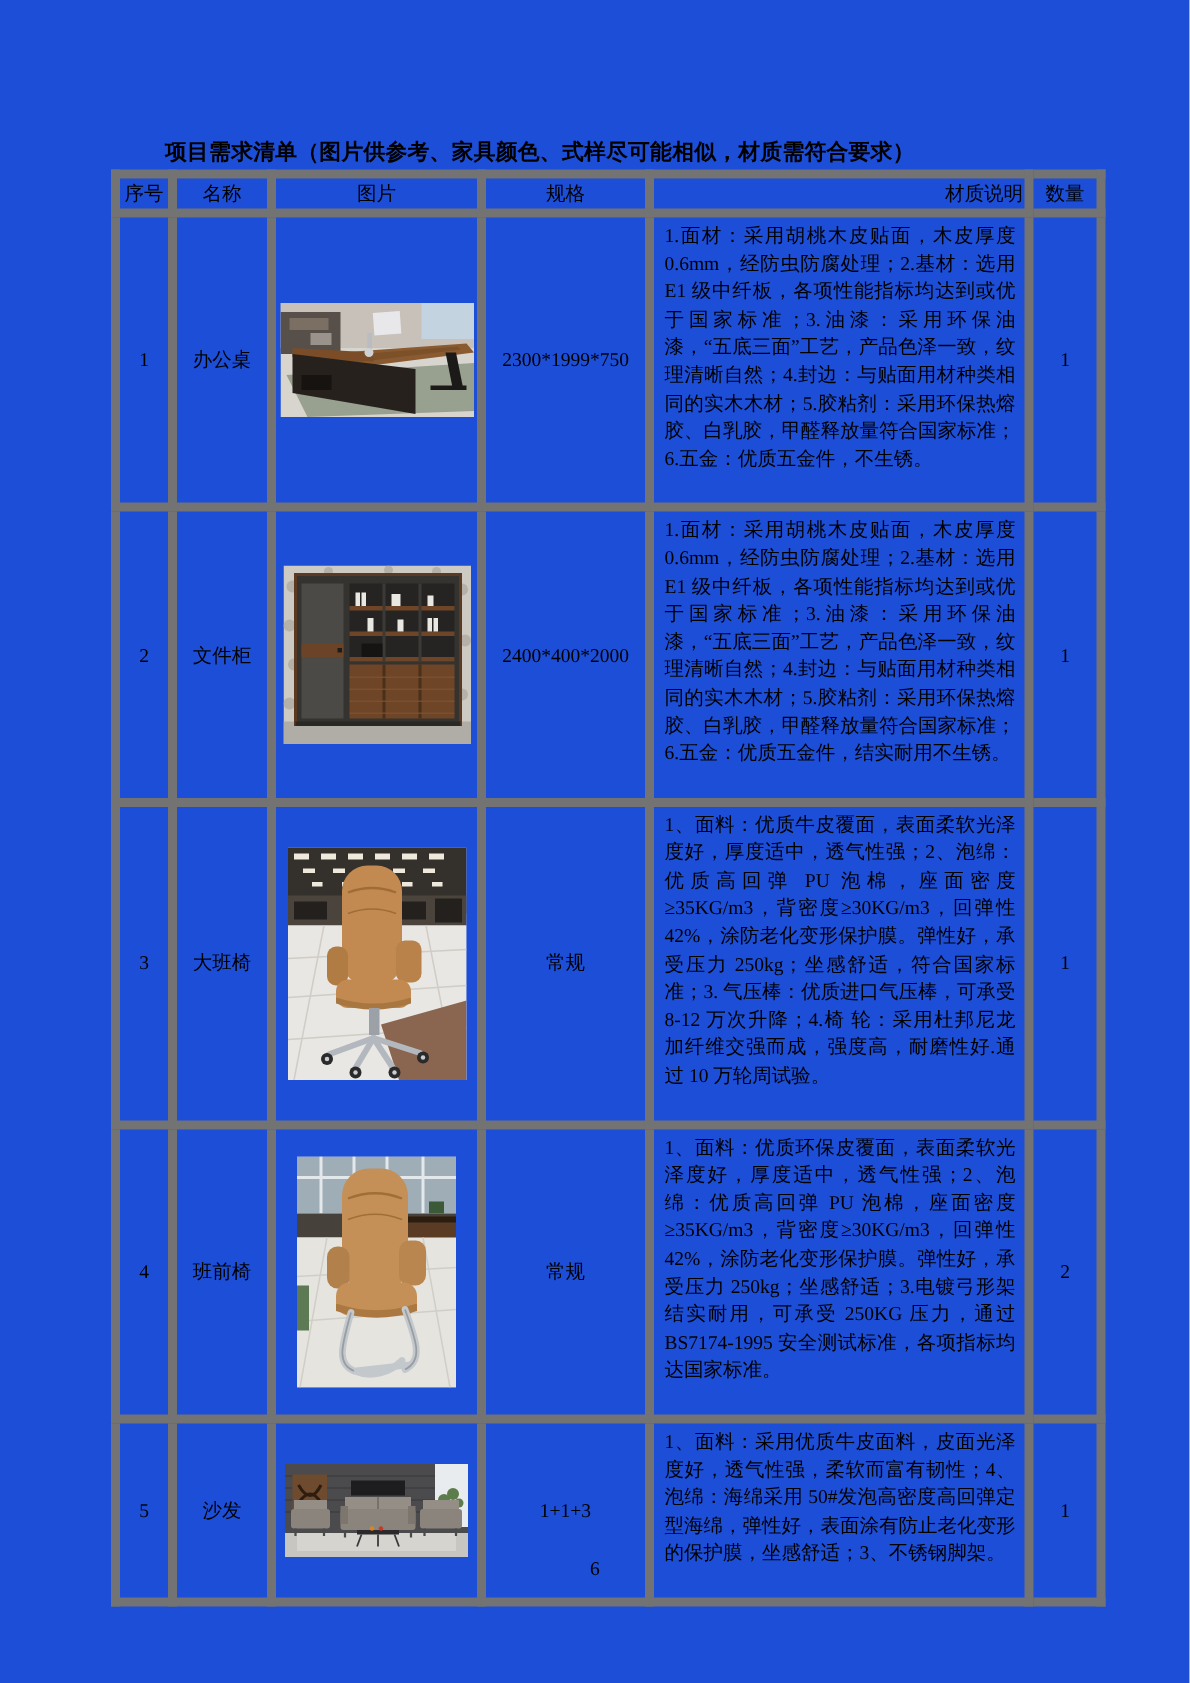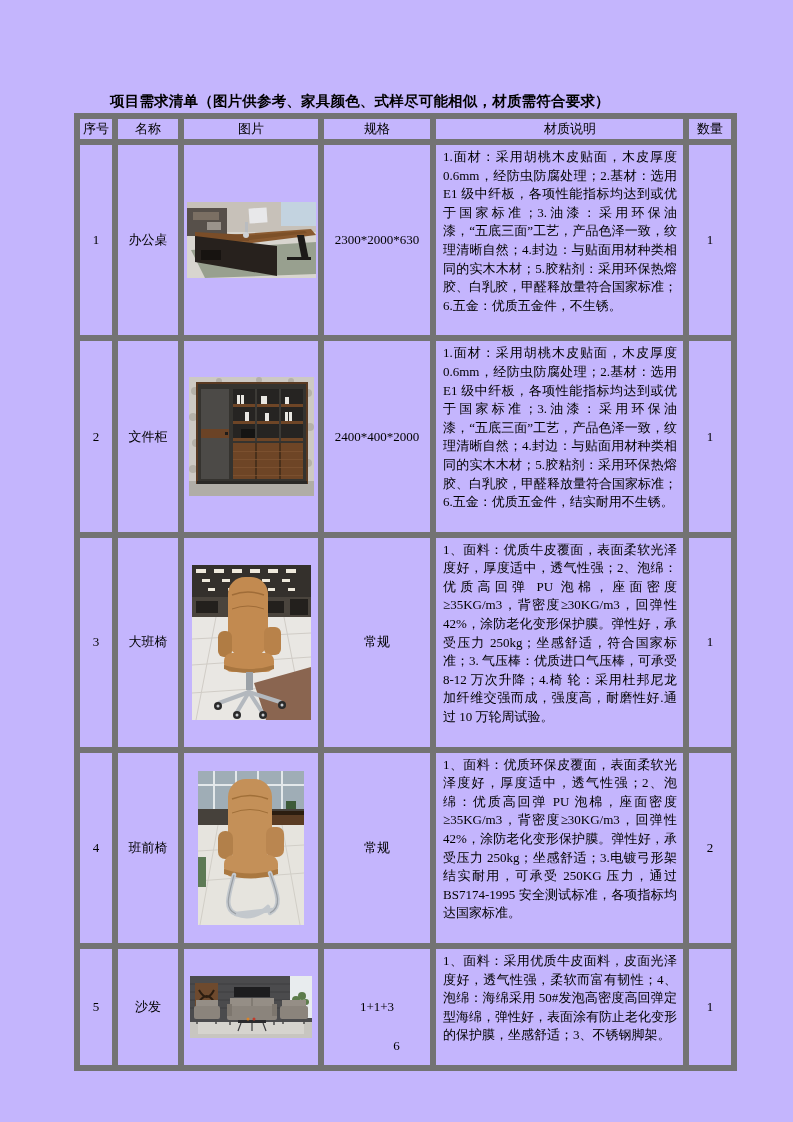--- a/index.html
+++ b/index.html
@@ -1,40 +1,40 @@
 <!DOCTYPE html>
 <html><head>
 <meta charset="utf-8">
 <style>
   html,body{margin:0;padding:0;background:#ffffff;}
   body{
     width:793px;height:1122px;position:relative;
     font-family:"Liberation Serif","DejaVu Serif",serif;
     color:#000;
   }
-  .page{position:absolute;inset:0;background:#c4b5fd;}
+  .page{position:absolute;inset:0;background:#1d4ed8;}
   .doc-title{
     position:absolute;left:110px;top:92px;
     font-size:14.5px;font-weight:bold;white-space:nowrap;letter-spacing:.2px;
   }
   table.req{
     position:absolute;left:74px;top:113px;width:657px;
     border-collapse:collapse;table-layout:fixed;
   }
   table.req td,table.req th{
     border:6px solid #737373;font-size:13px;font-weight:normal;
     vertical-align:middle;overflow:hidden;
   }
   col.w-no{width:38px}col.w-name{width:66px}col.w-img{width:140px}
   col.w-spec{width:112px}col.w-mat{width:253px}col.w-qty{width:48px}
   tr.hdr{height:26px}
   tr.r1{height:186px}tr.r2{height:194px}tr.r3{height:203px}tr.r4{height:186px}tr.r5{height:100px}
   .c-center{text-align:center;}
   .c-mat{text-align:justify;padding:3px 6px 20px 7px;line-height:18.6px;vertical-align:middle;}
-  th.h-mat{text-align:center;padding-left:22px;}
+  th.h-mat{text-align:right;padding-left:22px;}
   .c-img{text-align:center;}
   .c-img svg{display:inline-block;vertical-align:middle;}
   .page-num{
     position:absolute;left:0;right:0;top:1038px;text-align:center;font-size:13px;
   }
 </style>
 </head>
 <body>
 
 <div class="page">
@@ -77,21 +77,21 @@
           <polygon points="8,34 90,44 90,74 8,60" fill="#27211d"></polygon>
           <rect x="14" y="48" width="20" height="10" fill="#171310"></rect>
           <polygon points="110,33 117,33 122,58 115,58" fill="#1c1a18"></polygon>
           <rect x="100" y="55" width="24" height="3" fill="#1c1a18"></rect>
           <rect x="62" y="6" width="18" height="15" fill="#e8e8ea" transform="rotate(-4 71 13)"></rect>
           <rect x="58" y="20" width="3" height="12" fill="#b9bcc0"></rect>
           <circle cx="59" cy="33" r="3" fill="#cfd2d5"></circle>
           <rect x="20" y="20" width="14" height="8" fill="#9a938b"></rect>
         </svg>
       </td>
-      <td class="c-center">2300*2000*630</td>
+      <td class="c-center">2300*1999*750</td>
       <td class="c-mat">1.面材：采用胡桃木皮贴面，木皮厚度 0.6mm，经防虫防腐处理；2.基材：选用 E1 级中纤板，各项性能指标均达到或优于国家标准；3.油漆：采用环保油漆，“五底三面”工艺，产品色泽一致，纹理清晰自然；4.封边：与贴面用材种类相同的实木木材；5.胶粘剂：采用环保热熔胶、白乳胶，甲醛释放量符合国家标准；6.五金：优质五金件，不生锈。</td>
       <td class="c-center">1</td>
     </tr>
 
     <tr class="r2">
       <td class="c-center">2</td>
       <td class="c-center">文件柜</td>
       <td class="c-img">
         <svg width="125" height="119" viewBox="0 0 125 119">
           <rect width="125" height="119" fill="#cdc9c3"></rect>

